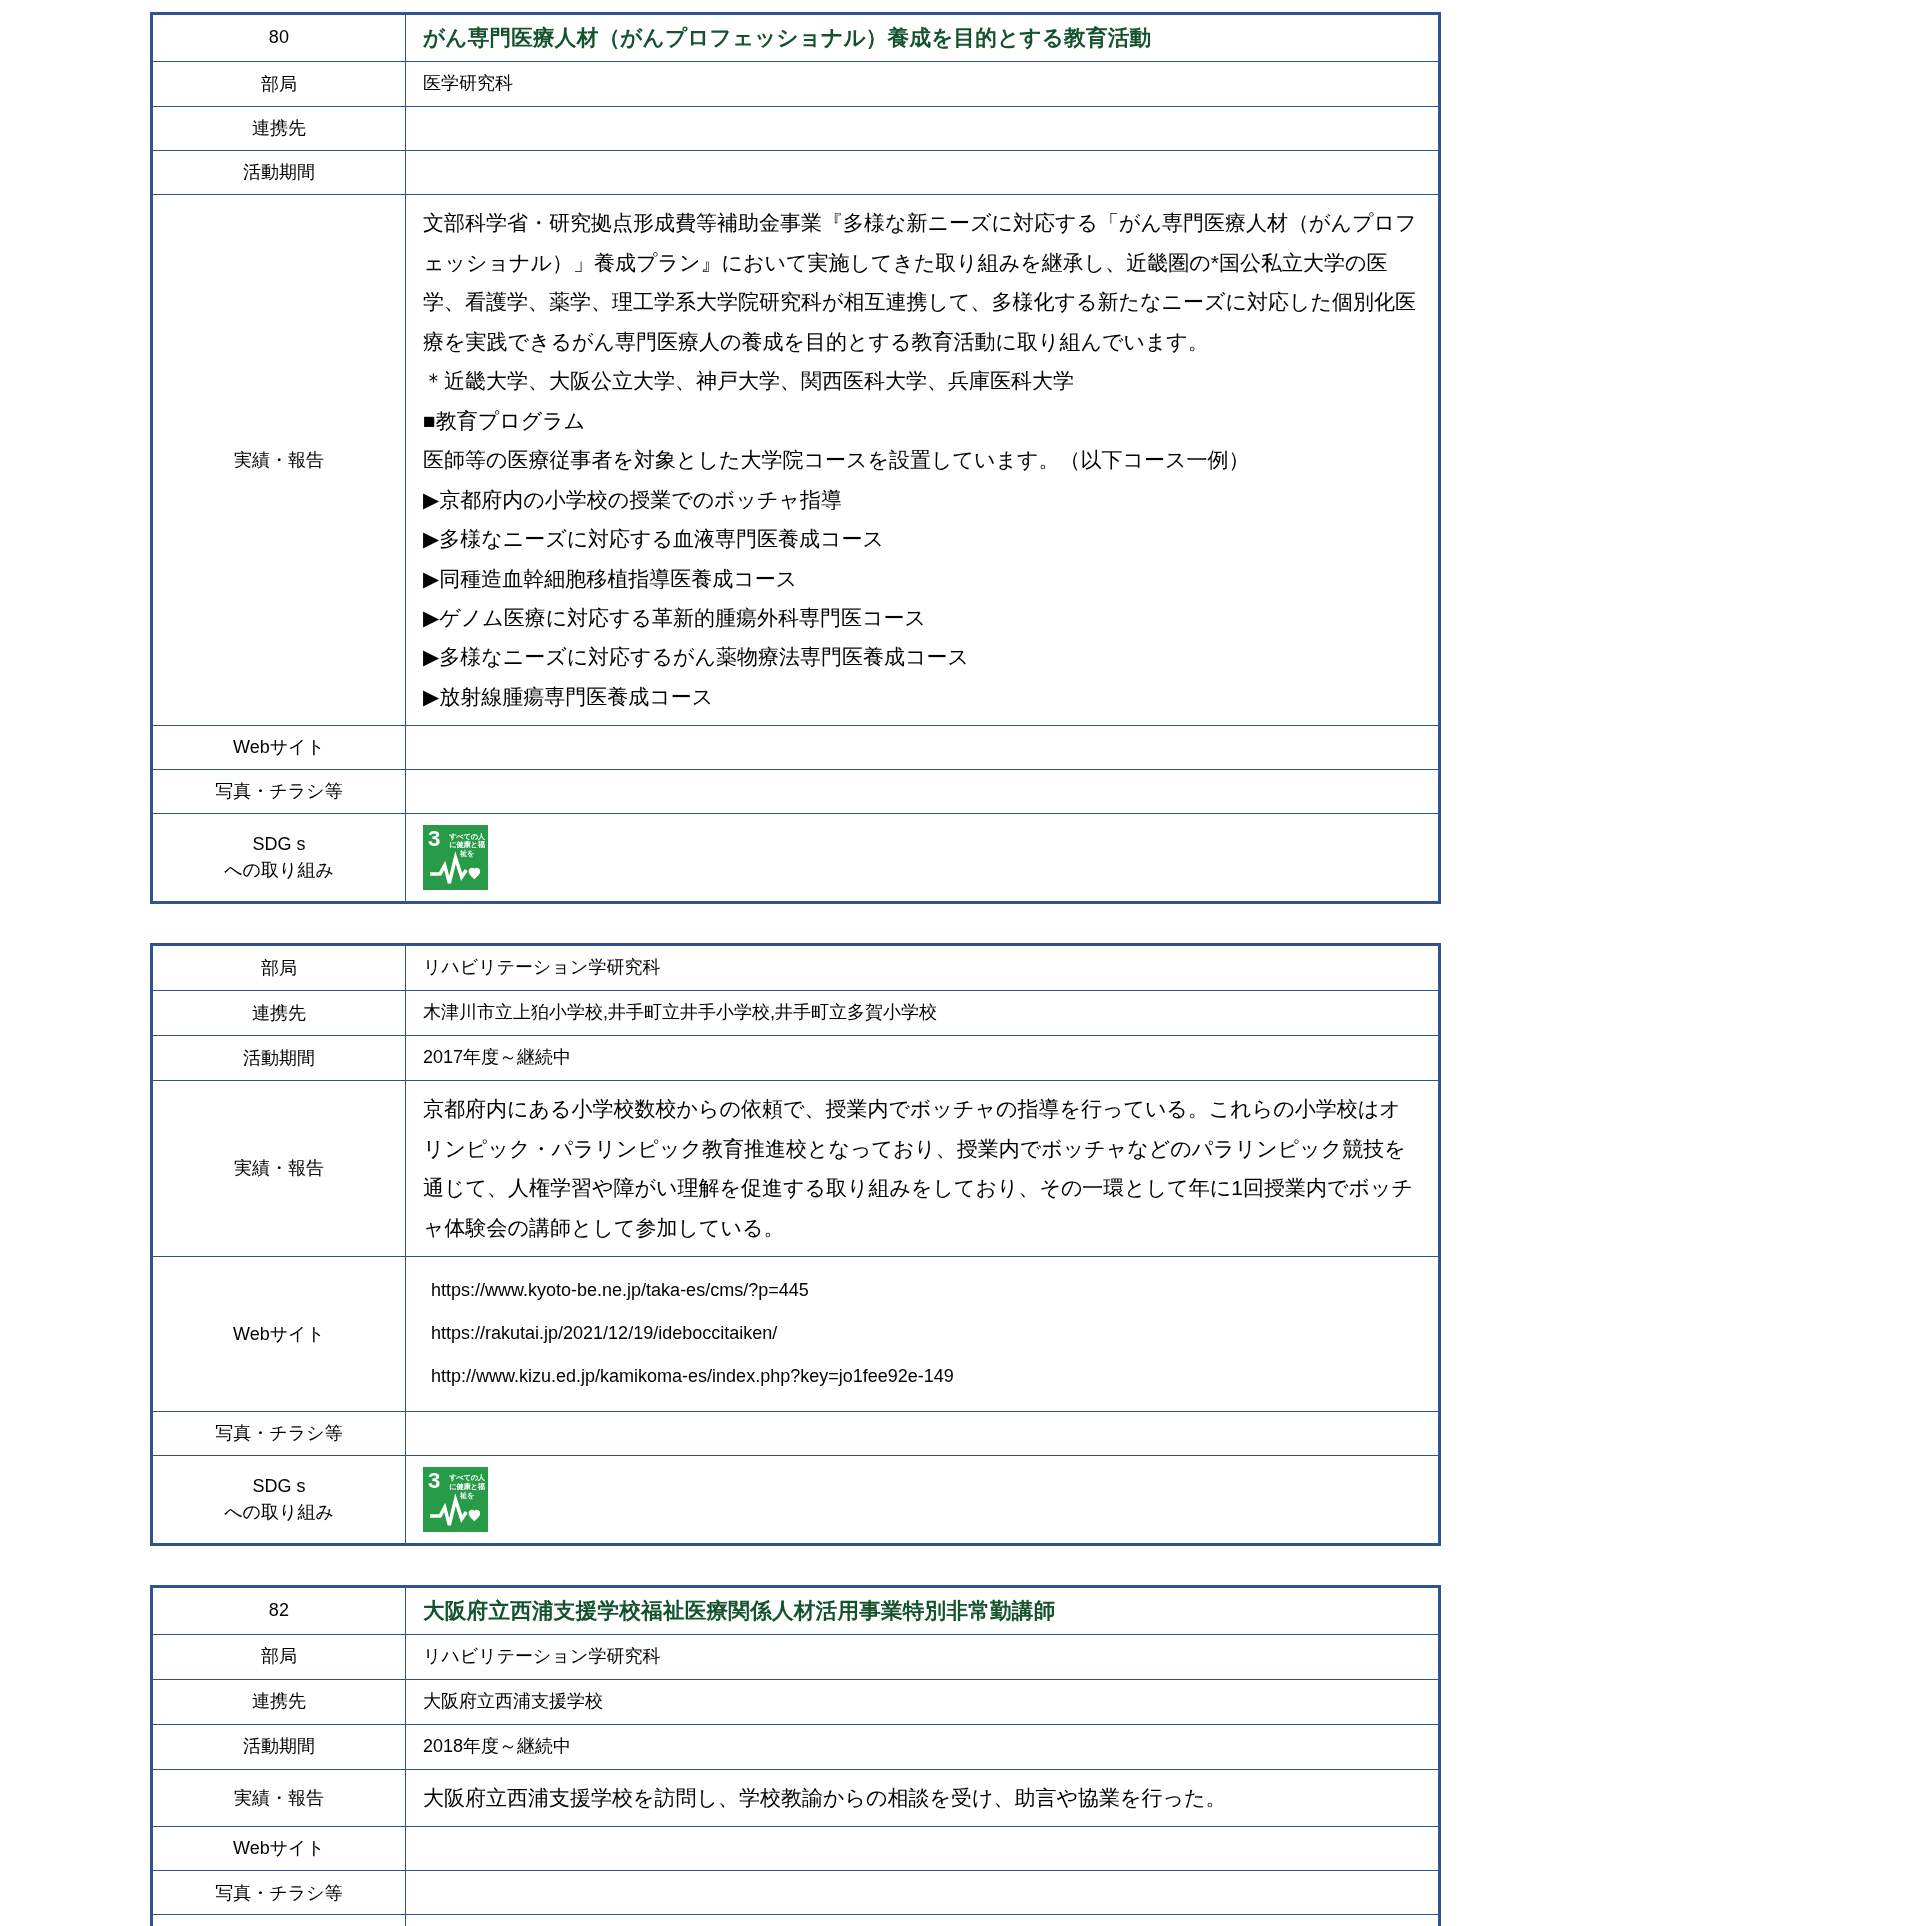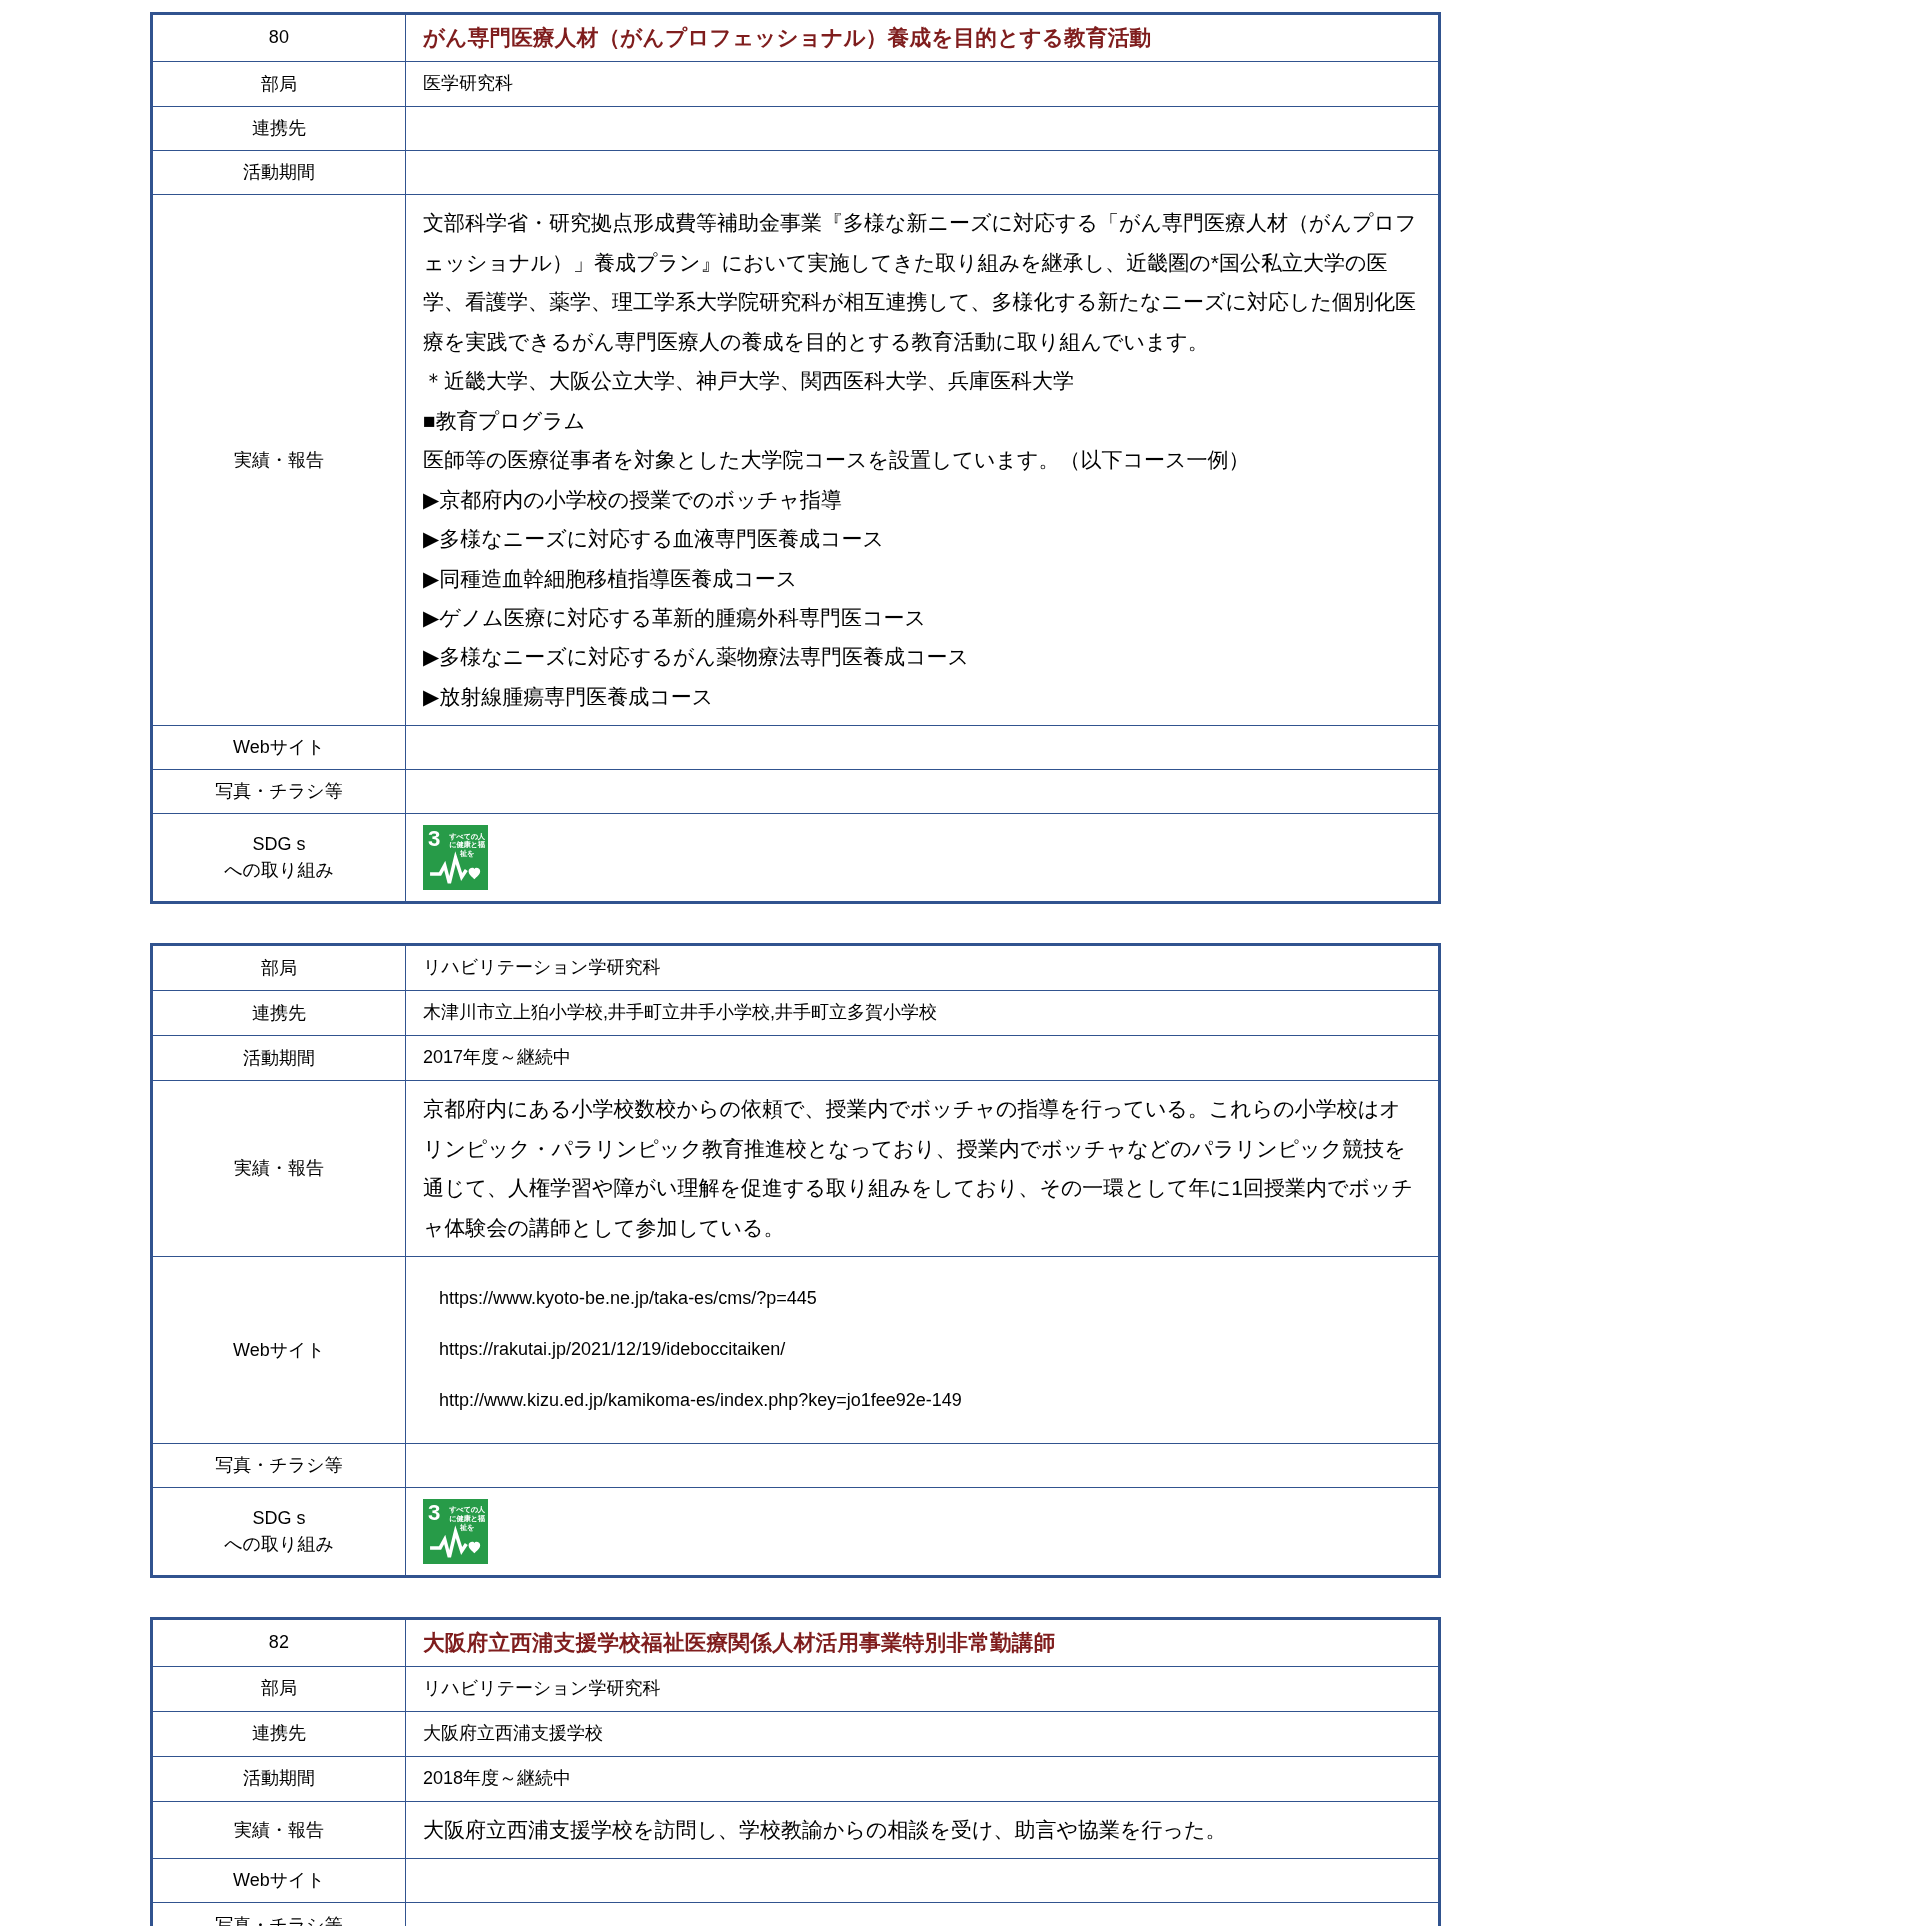--- a/index.html
+++ b/index.html
@@ -45,21 +45,21 @@
     font-size: 18px;
     color: #000;
     padding: 10px 3.9px;
     letter-spacing: 0.02em;
   }
 
   td.title-cell {
     padding: 8.5px 17px;
     font-size: 21.6px;
     font-weight: bold;
-    color: #7f1d1d;
+    color: #14532d;
     letter-spacing: 0.01em;
   }
 
   td.label-cell {
     width: 254px;
     text-align: center;
     font-size: 18px;
     color: #000;
     padding: 8.5px 3.9px;
     line-height: 1.45;
@@ -68,21 +68,21 @@
   td.value-cell {
     padding: 8.5px 17px;
     font-size: 18px;
     color: #000;
     line-height: 1.5;
   }
 
   td.value-cell.empty { height: 43px; }
 
   .url-block { line-height: 1.95; font-size: 18px; }
-  .url-block p { margin: 16px; }
+  .url-block p { margin: 8px; }
 
   .report-block { line-height: 1.88; font-size: 21px; }
   .report-block p { margin: 0; }
 
   
   td.sdg-cell { padding: 10.8px 17px; }
   .sdg-row { display: flex; align-items: center; gap: 65px; }
 
   .sdg-icon {
     width: 65px;

